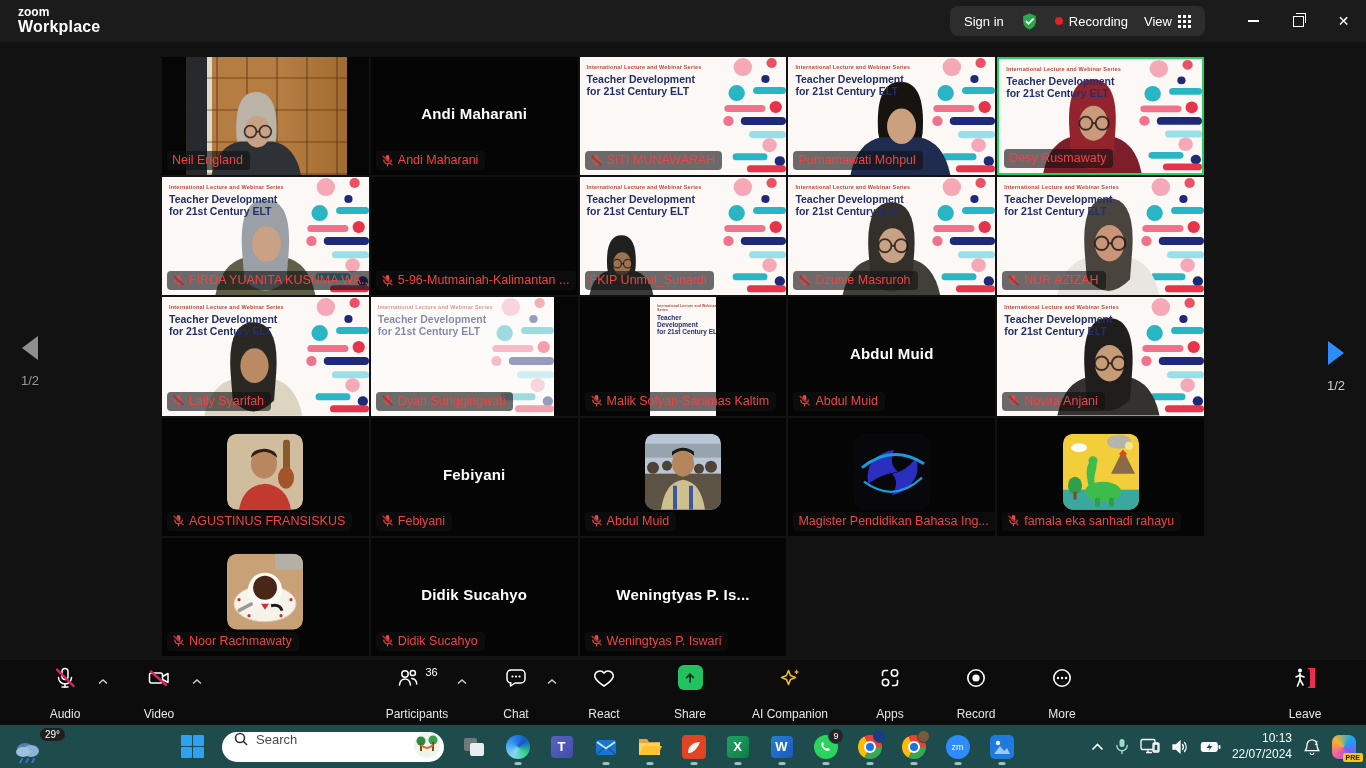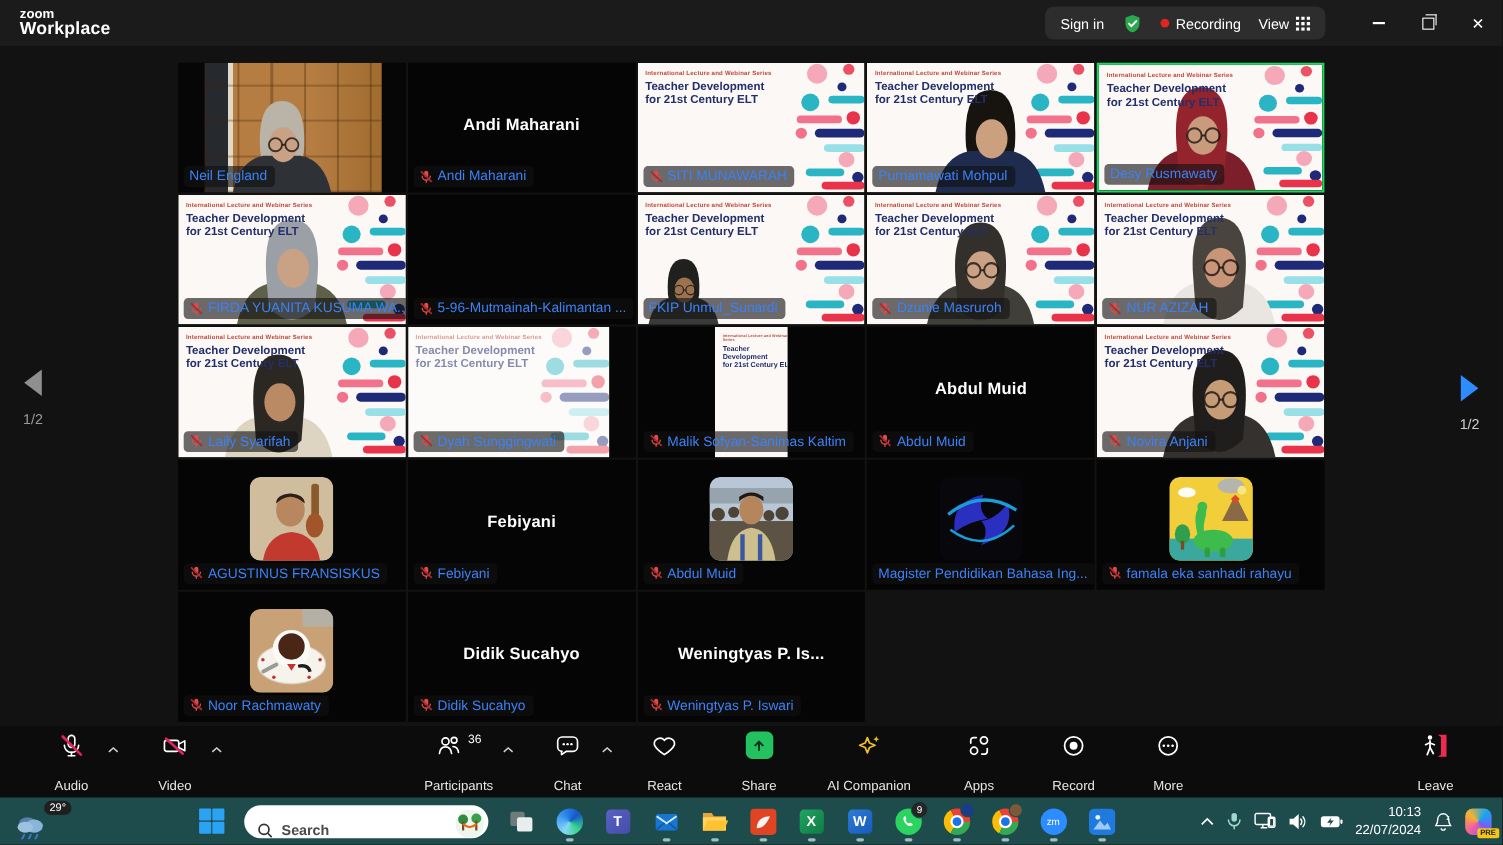--- a/index.html
+++ b/index.html
@@ -41,21 +41,21 @@
   .wb-title{color:#232f6b;font-size:10.5px;font-weight:bold;line-height:1.15;}
   .pat{position:absolute;right:0;top:0;height:100%;width:74px;}
   .washed .pat{opacity:.45;} .washed .wb-head{opacity:.55;} .washed{background:#fcfbfa;}
   .strip{position:absolute;left:50%;transform:translateX(-50%);top:0;bottom:0;width:66px;background:#fbf8f6;overflow:hidden;}
   .strip .wb-head{transform:scale(.62);transform-origin:top left;width:160%;}
   .person{position:absolute;bottom:0;left:0;width:100%;}
   .avatar{position:absolute;left:50%;top:50%;transform:translate(-50%,-57%);width:76px;height:76px;border-radius:10px;overflow:hidden;}
   .avatar svg{width:100%;height:100%;display:block;}
   .center-name{position:absolute;width:100%;top:50%;transform:translateY(-62%);text-align:center;color:#fff;font-weight:bold;font-size:15px;letter-spacing:.2px;}
   .name-label{position:absolute;left:5px;bottom:5px;display:flex;align-items:center;gap:4px;background:rgba(18,18,18,.62);
-              border-radius:4px;padding:2px 7px 3px 5px;color:#3b82f6;font-size:12.5px;max-width:94%;white-space:nowrap;overflow:hidden;z-index:3;}
+              border-radius:4px;padding:2px 7px 3px 5px;color:#ef4444;font-size:12.5px;max-width:94%;white-space:nowrap;overflow:hidden;z-index:3;}
   .mic-muted{width:13px;height:13px;flex:none;}
   .nav{position:absolute;width:44px;text-align:center;font-size:13px;}
   .nav-left{left:8px;top:293px;color:#9a9a9a;}
   .nav-right{right:8px;top:298px;color:#cfcfcf;}
   .nav .pg{display:block;margin-top:9px;}
 
   
   .toolbar{position:absolute;top:660px;left:0;right:0;height:65px;background:#0c0c0c;display:flex;align-items:center;padding:0 26px;box-sizing:border-box;}
   .sp{flex:1;}
   .tbtn{display:flex;flex-direction:column;align-items:center;justify-content:space-between;gap:16px;min-width:58px;color:#e6e6e6;
@@ -66,21 +66,21 @@
   .share-ico{width:25px;height:25px;border-radius:6px;background:#23c160;display:flex;align-items:center;justify-content:center;}
   .grp{display:flex;align-items:center;gap:16px;}
 
   
   .taskbar{position:absolute;bottom:0;left:0;right:0;height:43px;background:#1e4b4b;z-index:6;}
   .weather{position:absolute;left:12px;top:2px;width:60px;height:39px;}
   .wbadge{position:absolute;top:1px;left:28px;background:#1f1f1f;color:#fff;font-size:10px;border-radius:9px;padding:1px 5px;}
   .tb-center{position:absolute;left:172px;top:0;height:43px;display:flex;align-items:center;gap:3px;}
   .tico{width:41px;height:41px;display:flex;align-items:center;justify-content:center;position:relative;}
   .run{position:absolute;bottom:2px;left:50%;transform:translateX(-50%);width:7px;height:3px;border-radius:2px;background:#9fc0c0;}
-  .search-pill{width:206px;height:30px;background:#fff;border-radius:15px;display:flex;align-items:flex-end;padding:0 4px 0 12px;gap:8px;margin:0 6px;font-weight:bold;}
+  .search-pill{width:206px;height:30px;background:#fff;border-radius:15px;display:flex;align-items:flex-start;padding:0 4px 0 12px;gap:8px;margin:0 6px;}
   .search-pill span{color:#4a4a4a;font-size:13px;flex:1;}
   .letter-ico{width:22px;height:22px;border-radius:4px;color:#fff;font-weight:bold;font-size:13px;display:flex;align-items:center;justify-content:center;}
   .word-i{background:linear-gradient(135deg,#2b7cd3,#185abd);}
   .excel-i{background:linear-gradient(135deg,#21a366,#107c41);}
   .teams-i{background:linear-gradient(135deg,#5961c3,#444da8);}
   .zm-i{width:24px;height:24px;border-radius:50%;background:#2d8cff;color:#fff;font-weight:normal;font-size:9px;display:flex;align-items:center;justify-content:center;}
   .chrome{width:24px;height:24px;border-radius:50%;background:conic-gradient(from -30deg,#ea4335 0 120deg,#34a853 0 240deg,#fbbc05 0 360deg);position:relative;}
   .chrome:before{content:"";position:absolute;inset:6px;background:#fff;border-radius:50%;}
   .chrome:after{content:"";position:absolute;inset:8px;background:#1a73e8;border-radius:50%;}
   .mini-badge{position:absolute;top:4px;right:4px;width:11px;height:11px;border-radius:50%;border:1px solid #1e4b4b;}

